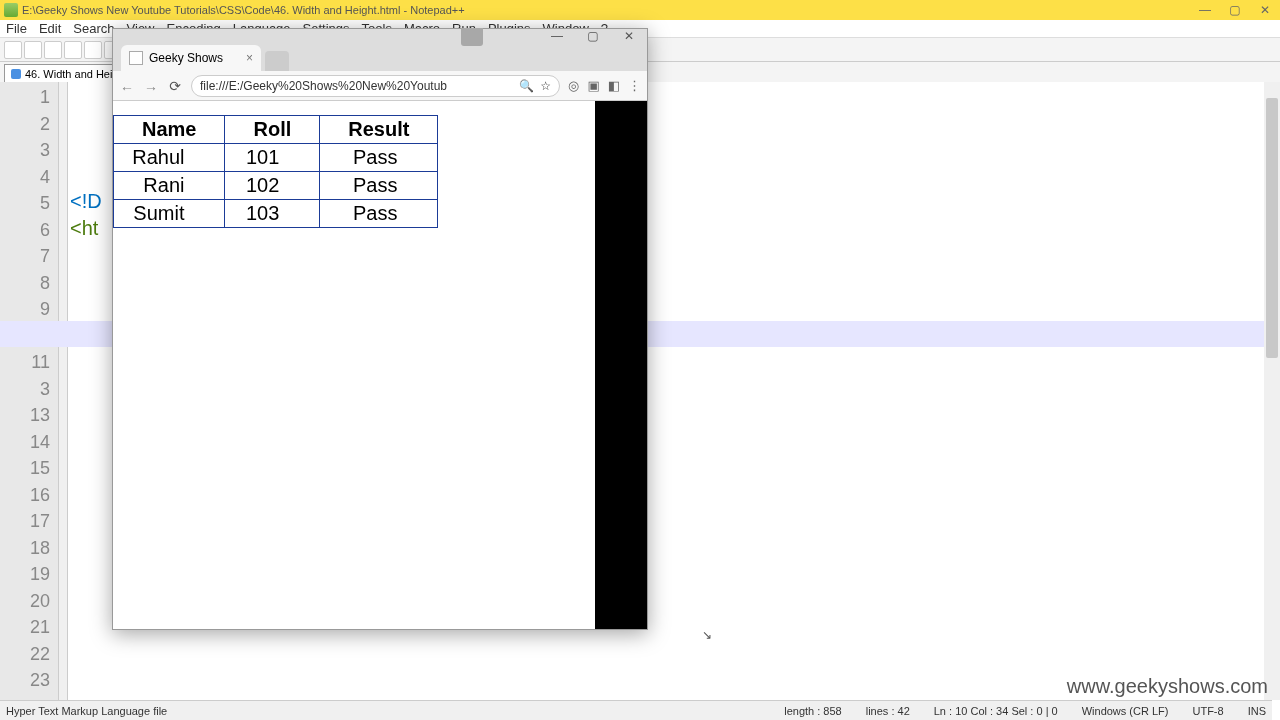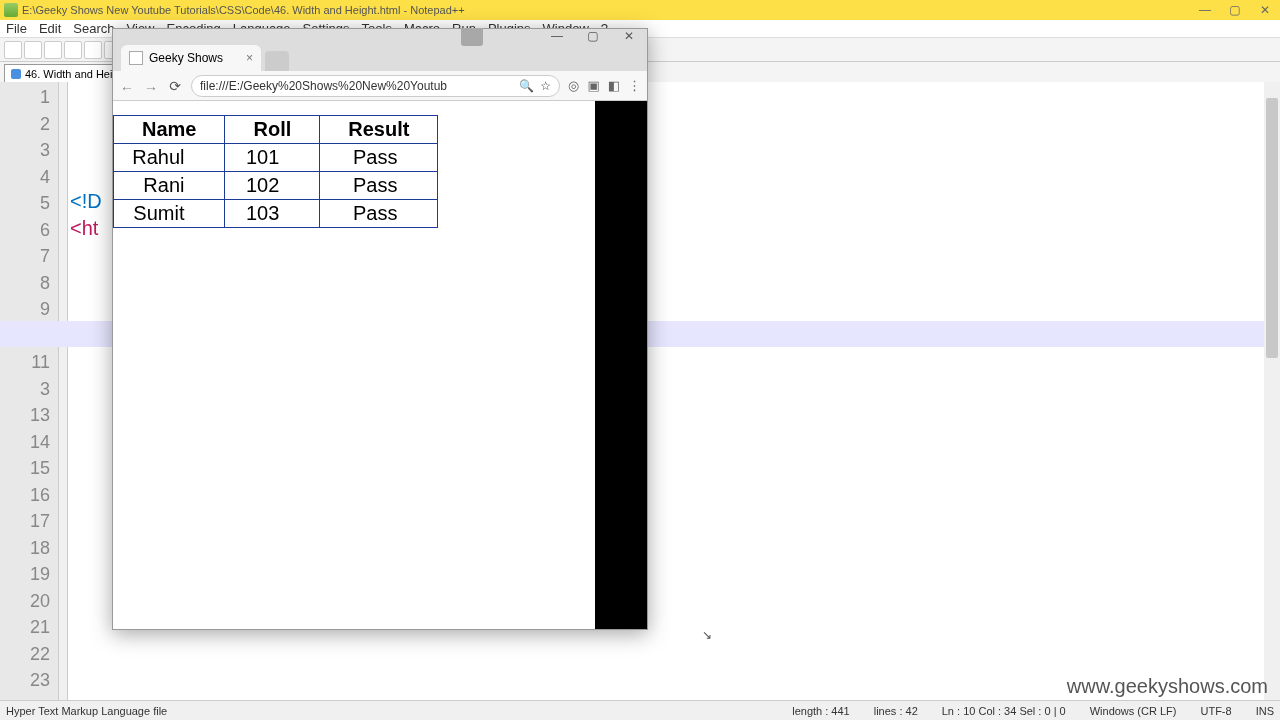--- a/index.html
+++ b/index.html
@@ -20,21 +20,21 @@
 
 .npp-editor { position: absolute; top: 82px; left: 0; right: 0; bottom: 20px; display: flex; }
 .gutter { width: 58px; background: #e8e8e8; text-align: right; padding-right: 8px; font-family: Consolas, monospace; font-size: 18px; color: #888; line-height: 26.5px; padding-top: 2px; }
 .fold { width: 10px; background: #f0f0f0; border-right: 1px solid #ccc; border-left: 1px solid #ccc; position: relative; }
 .code { flex: 1; font-family: "Times New Roman", serif; font-size: 20px; line-height: 26.5px; padding-left: 2px; position: relative; white-space: pre; color: #000; }
 .code .hlrow { position: absolute; left: -68px; right: 0; height: 26.5px; background: #e6e6ff; top: calc(26.5px * 9); }
 .code .lines { position: relative; }
 .scrollbar-v { position: absolute; right: 0; top: 82px; bottom: 20px; width: 16px; background: #f0f0f0; }
 .scrollbar-v .thumb { position: absolute; left: 2px; right: 2px; top: 16px; height: 260px; background: #c8c8c8; border-radius: 2px; }
 
-.npp-status { position: absolute; bottom: 0; left: 0; right: 0; height: 20px; background: #f0f0f0; border-top: 1px solid #ccc; display: flex; align-items: center; font-size: 11px; color: #333; padding: 0 6px; gap: 24px; }
+.npp-status { position: absolute; bottom: 0; left: 0; right: 8px; height: 20px; background: #f0f0f0; border-top: 1px solid #ccc; display: flex; align-items: center; font-size: 11px; color: #333; padding: 0 6px; gap: 24px; }
 .npp-status .spacer { flex: 1; }
 
 .watermark { position: absolute; right: 12px; bottom: 22px; font-size: 20px; color: #555; font-family: Arial, sans-serif; }
 
 
 .chrome { position: absolute; left: 112px; top: 28px; width: 536px; height: 602px; background: #fff; box-shadow: 0 4px 20px rgba(0,0,0,.35); border: 1px solid #999; }
 .chrome-frame { height: 14px; background: #ddd; display: flex; justify-content: flex-end; align-items: center; position: relative; }
 .chrome-frame .profile { position: absolute; left: 348px; top: -1px; width: 22px; height: 18px; background: #a8a8a8; border-radius: 0 0 3px 3px; }
 .chrome-frame .wbtn { width: 36px; text-align: center; font-size: 12px; color: #555; }
 .chrome-tabs { height: 28px; background: #ddd; display: flex; align-items: flex-end; padding-left: 8px; }
@@ -125,21 +125,21 @@
         <div>20</div>
         <div>21</div>
       <div>22</div>
         <div>23</div>
     </div>
     <div class="fold"></div>
     <div class="code">
       <div class="hlrow"></div>
       <div class="lines">
 <span style="color:#0070c0">&lt;!D</span>
-<span style="color:#be185d">&lt;ht</span>
+<span style="color:#4d7c0f">&lt;ht</span>
 
 
 
                                                                         <span style="color:#000;font-size:24px">;</span>
 
 
 
 
 
 
@@ -157,21 +157,21 @@
     </div>
   </div>
 
   <div class="scrollbar-v">
     <div class="thumb"></div>
   </div>
 
   <div class="npp-status">
     <span>Hyper Text Markup Language file</span>
     <span class="spacer"></span>
-    <span>length : 441</span>
+    <span>length : 858</span>
     <span>lines : 42</span>
     <span>Ln : 10   Col : 34   Sel : 0 | 0</span>
     <span>Windows (CR LF)</span>
     <span>UTF-8</span>
     <span>INS</span>
   </div>
 
   <div class="watermark">www.geekyshows.com</div>
 </div>
 

